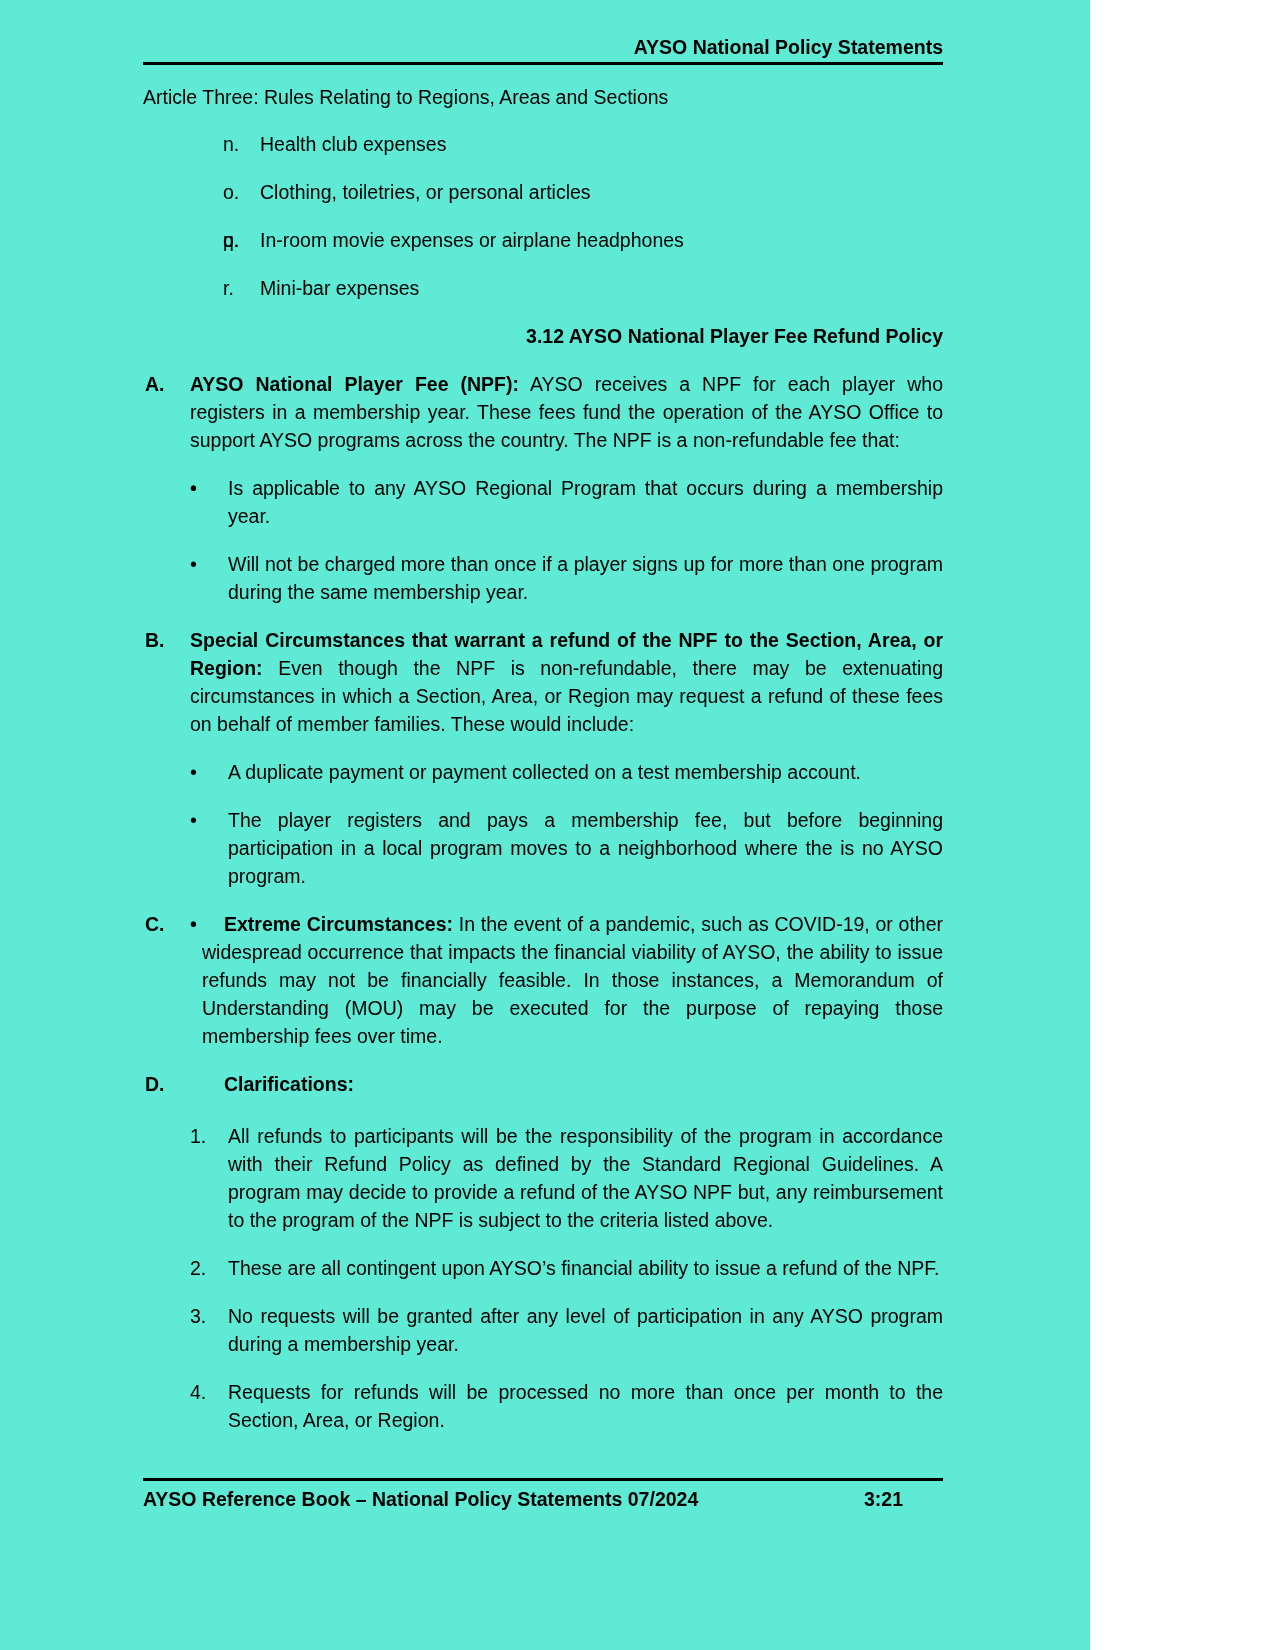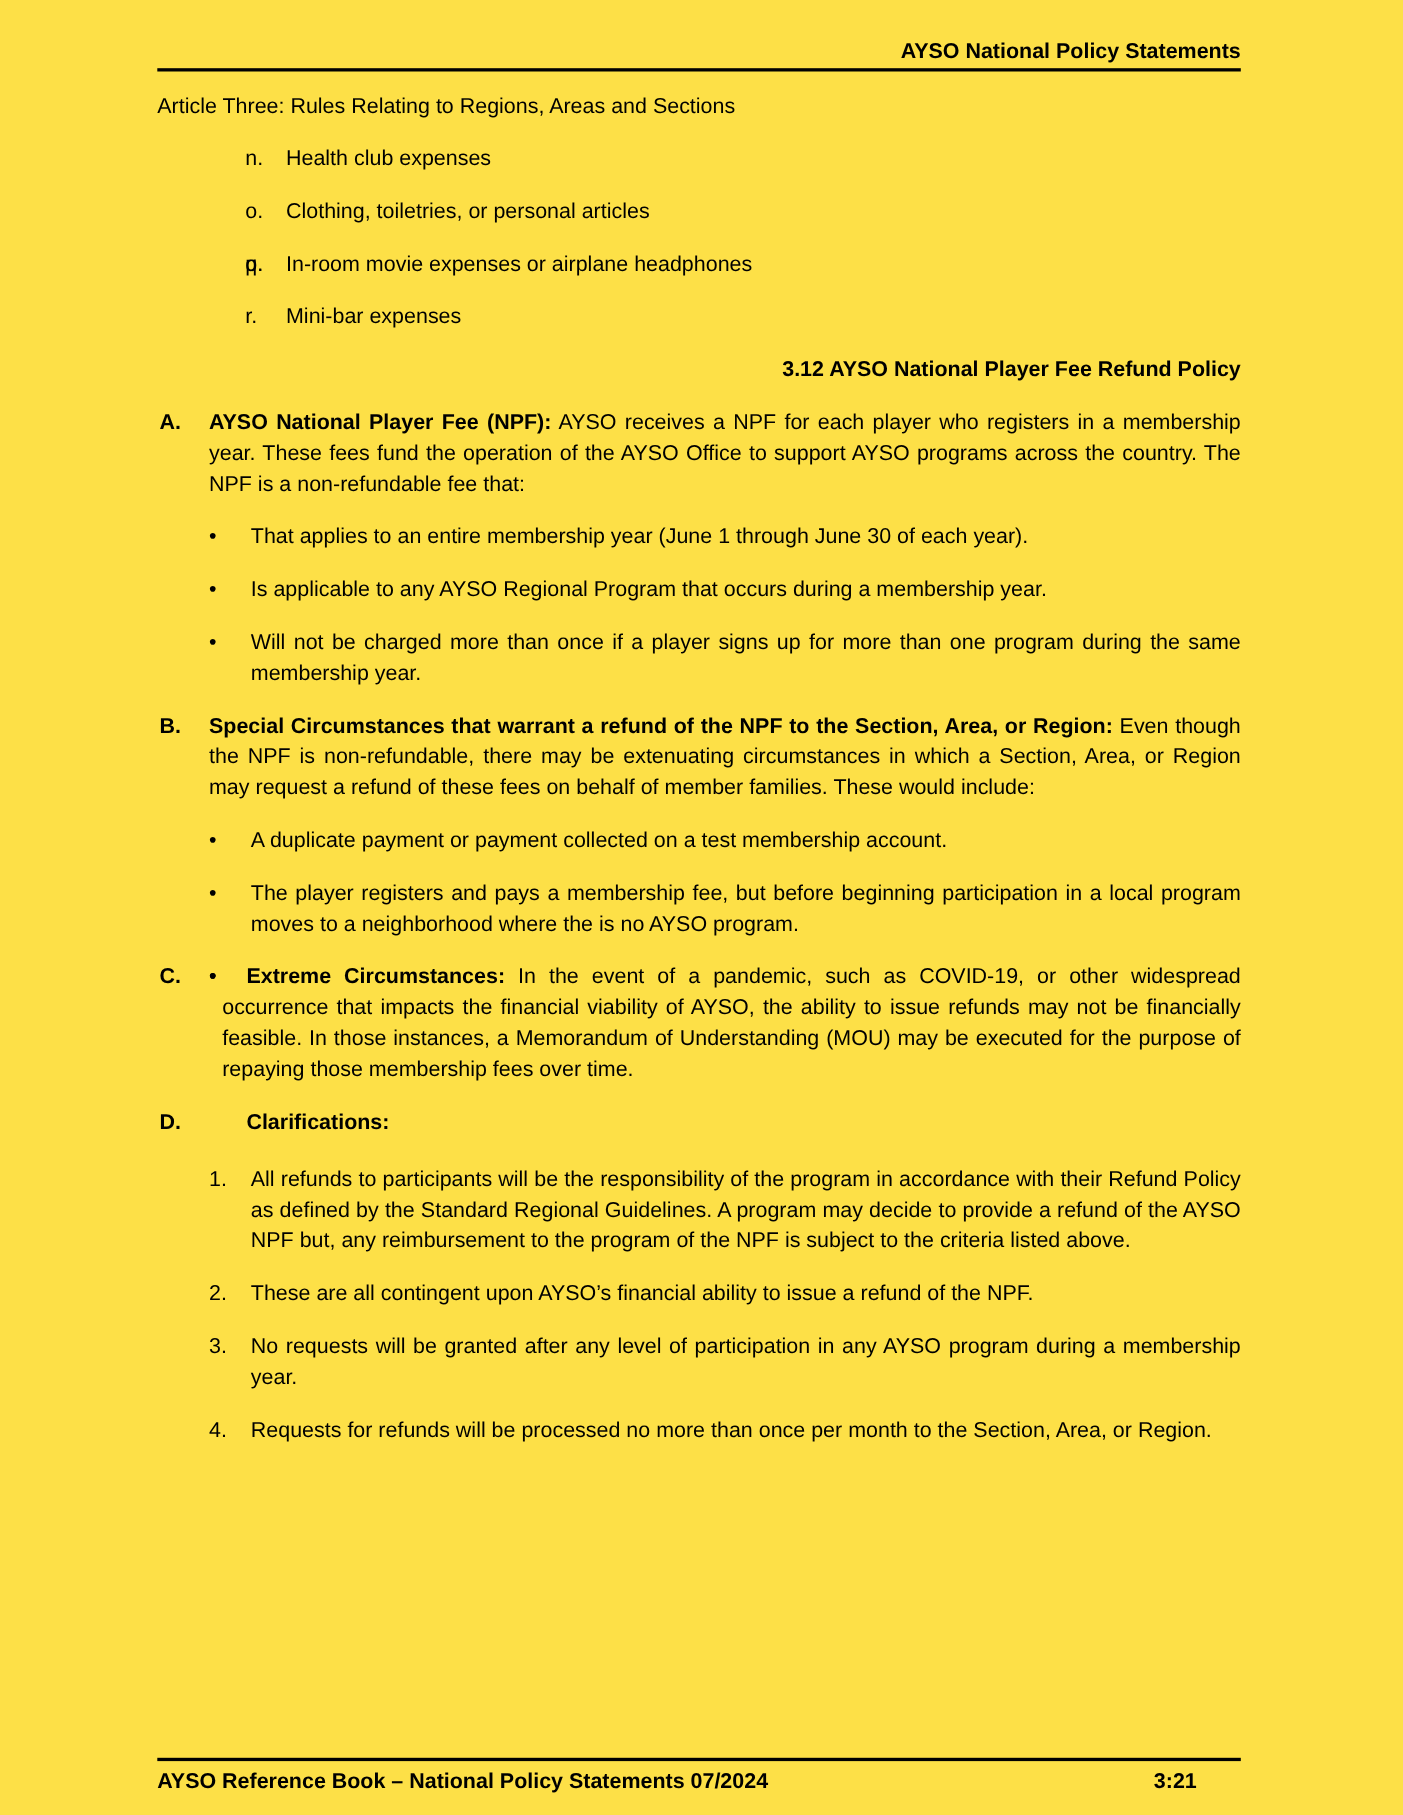--- a/index.html
+++ b/index.html
@@ -1,19 +1,19 @@
 <!DOCTYPE html>
 <html><head>
 <meta charset="utf-8">
 <style>
   html,body{margin:0;padding:0;background:#ffffff;}
   .page{
     position:relative;
-    width:1275px;height:1650px;
-    background:#fde047;
+    width:1090px;height:1650px;
+    background:#5eead4;
     color:#000000;
     font-family:"Liberation Sans", sans-serif;
     font-size:19.5px;
     line-height:28px;
     overflow:hidden;
   }
   .bold{font-weight:bold;}
   
   .header{padding:34px 147px 0 143px;}
   .h-title{text-align:right;font-weight:bold;line-height:26px;}
@@ -29,21 +29,21 @@
   .item-ab{padding-left:47px;}
   .item-ab .marker{left:2px;font-weight:bold;}
   .item-cd{padding-left:59px;}
   .item-cd .marker{left:2px;font-weight:bold;}
   .lead-cd{margin-left:22px;}
   .bullet-item,.num-item{padding-left:85px;}
   .bullet-item .marker{left:47px;}
   .num-item .marker{left:47px;}
   .mb-c{margin-bottom:24px;}
   
-  .footer{position:absolute;left:143px;right:147px;top:1598px;}
+  .footer{position:absolute;left:143px;right:147px;top:1478px;}
   .f-rule{border-bottom:3px solid #000;}
   .f-row{display:flex;justify-content:space-between;font-weight:bold;margin-top:4px;line-height:28px;}
   .f-right{margin-right:40px;}
 </style>
 </head>
 <body>
 
 <div class="page">
 
   <div class="header">
@@ -77,21 +77,20 @@
     <div class="section-heading">3.12 AYSO National Player Fee Refund Policy</div>
 
     <div class="hang item-ab">
       <span class="marker">A.</span>
       <span class="bold">AYSO National Player Fee (NPF):</span>
       <span>AYSO receives a NPF for each player who registers in a membership year.  These fees fund the operation of the AYSO Office to support AYSO programs across the country.  The NPF is a non-refundable fee that:</span>
     </div>
 
     <div class="hang bullet-item">
       <span class="marker">•</span>
-      <span>That applies to an entire membership year (June 1 through June 30 of each year).</span>
     </div>
     <div class="hang bullet-item">
       <span class="marker">•</span>
       <span>Is applicable to any AYSO Regional Program that occurs during a membership year.</span>
     </div>
     <div class="hang bullet-item">
       <span class="marker">•</span>
       <span>Will not be charged more than once if a player signs up for more than one program during the same membership year.</span>
     </div>
 

